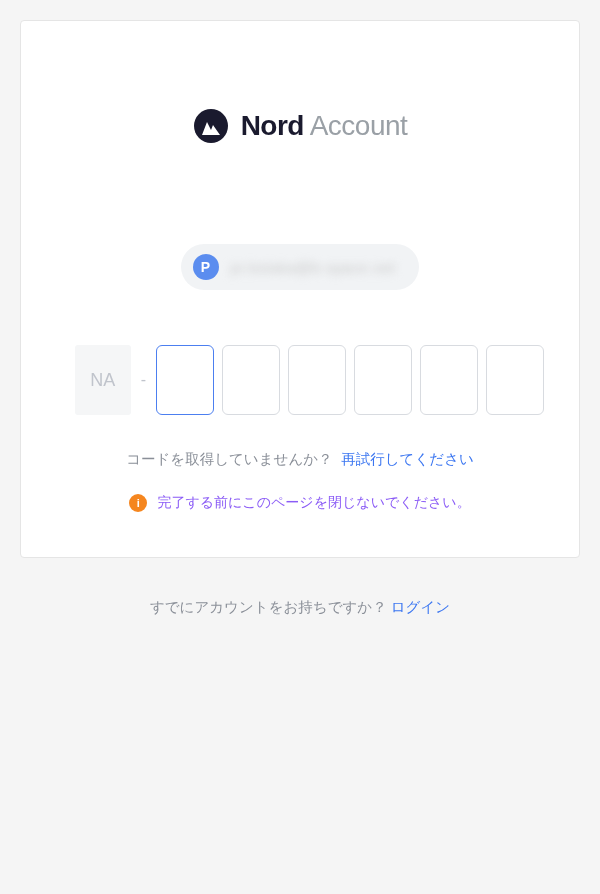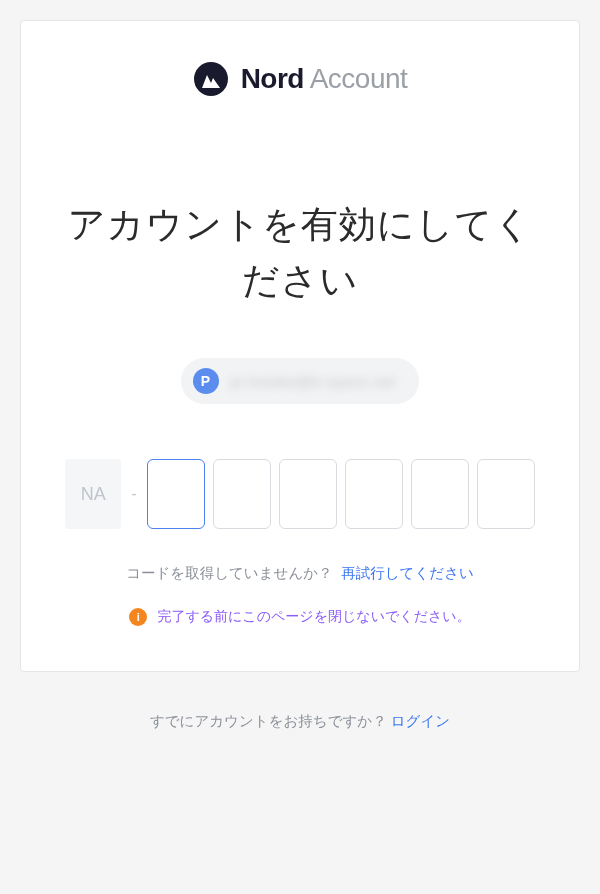--- a/index.html
+++ b/index.html
@@ -25,20 +25,21 @@
       padding: 40px 35px 45px;
       display: flex;
       flex-direction: column;
       align-items: center;
     }
     .logo-row {
       display: flex;
       align-items: center;
       gap: 12px;
       margin-bottom: 100px;
+      margin-top: 47px;
     }
     .logo-icon {
       width: 36px;
       height: 36px;
       position: relative;
     }
     .logo-icon svg {
       width: 100%;
       height: 100%;
     }
@@ -97,21 +98,21 @@
       font-size: 15px;
       filter: blur(4px);
       letter-spacing: 0.5px;
     }
     .code-row {
       display: flex;
       align-items: center;
       gap: 8px;
       margin-bottom: 35px;
       width: 100%;
-      justify-content: center;
+      justify-content: flex-end;
     }
     .code-prefix {
       background: #f5f6f7;
       color: #c0c4cc;
       font-size: 18px;
       font-weight: 500;
       width: 56px;
       height: 70px;
       display: flex;
       align-items: center;
@@ -195,21 +196,20 @@
         <circle cx="18" cy="18" r="17" fill="#1a1a2e"></circle>
         <path d="M 9 27 L 14 14 L 18 22 L 20 17 L 27 27 Z" fill="#ffffff"></path>
       </svg>
     </span>
     <span class="logo-text">
       <span class="logo-nord">Nord</span>
       <span class="logo-account">Account</span>
     </span>
   </div>
 
-  <h1 class="title">アカウントを有効にしてください</h1>
 
 
   <div class="email-pill">
     <span class="email-avatar">P</span>
     <span class="email-text">pr.kotaka@b-space.net</span>
   </div>
 
   <div class="code-row">
     <div class="code-prefix">NA</div>
     <span class="code-dash">-</span>

